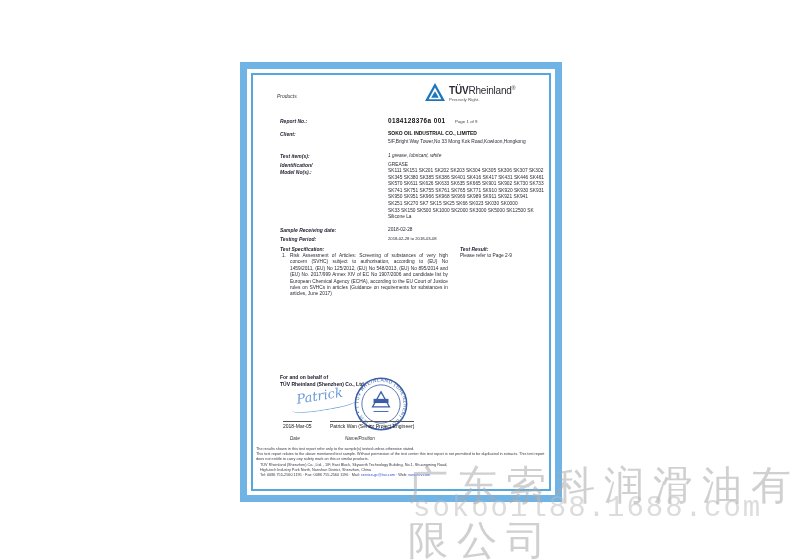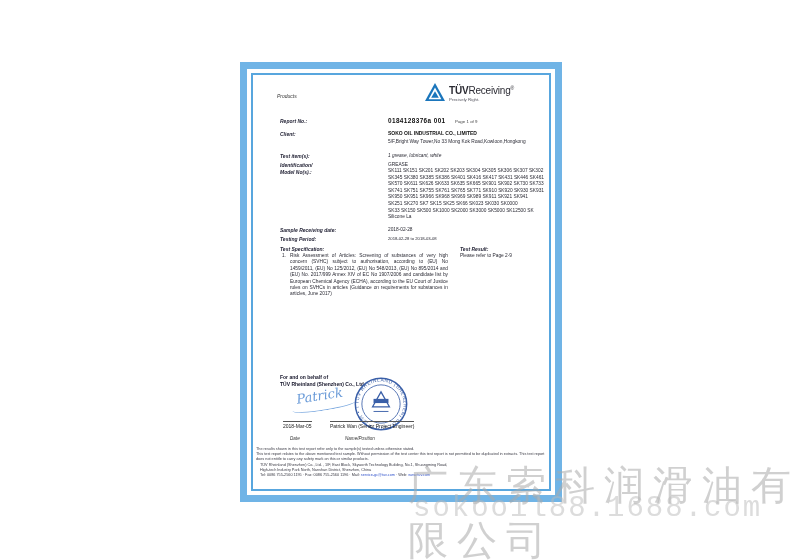--- a/index.html
+++ b/index.html
@@ -80,21 +80,21 @@
 
     <div class="el products">Products</div>
 
     <div class="el logo-wrap">
       <svg width="20" height="18" viewBox="0 0 20 18">
         <path d="M10 0 L20 18 H0 Z" fill="#1b76bc"></path>
         <path d="M10 4.6 L16.4 16.2 H3.6 Z" fill="#ffffff"></path>
         <path d="M10 8.2 L13.8 14.8 H6.2 Z" fill="#1b76bc"></path>
       </svg>
       <div class="logo-text">
-        <div class="brand"><b>TÜV</b><span>Receiving</span><sup>®</sup></div>
+        <div class="brand"><b>TÜV</b><span>Rheinland</span><sup>®</sup></div>
         <div class="tagline">Precisely Right.</div>
       </div>
     </div>
 
     <div class="el lbl c1" style="top:43px">Report No.:</div>
     <div class="el repno c2">0184128376a 001</div>
     <div class="el pageind">Page 1 of 9</div>
 
     <div class="el lbl c1" style="top:56px">Client:</div>
     <div class="el clientname c2">SOKO OIL INDUSTRIAL CO., LIMITED</div>

